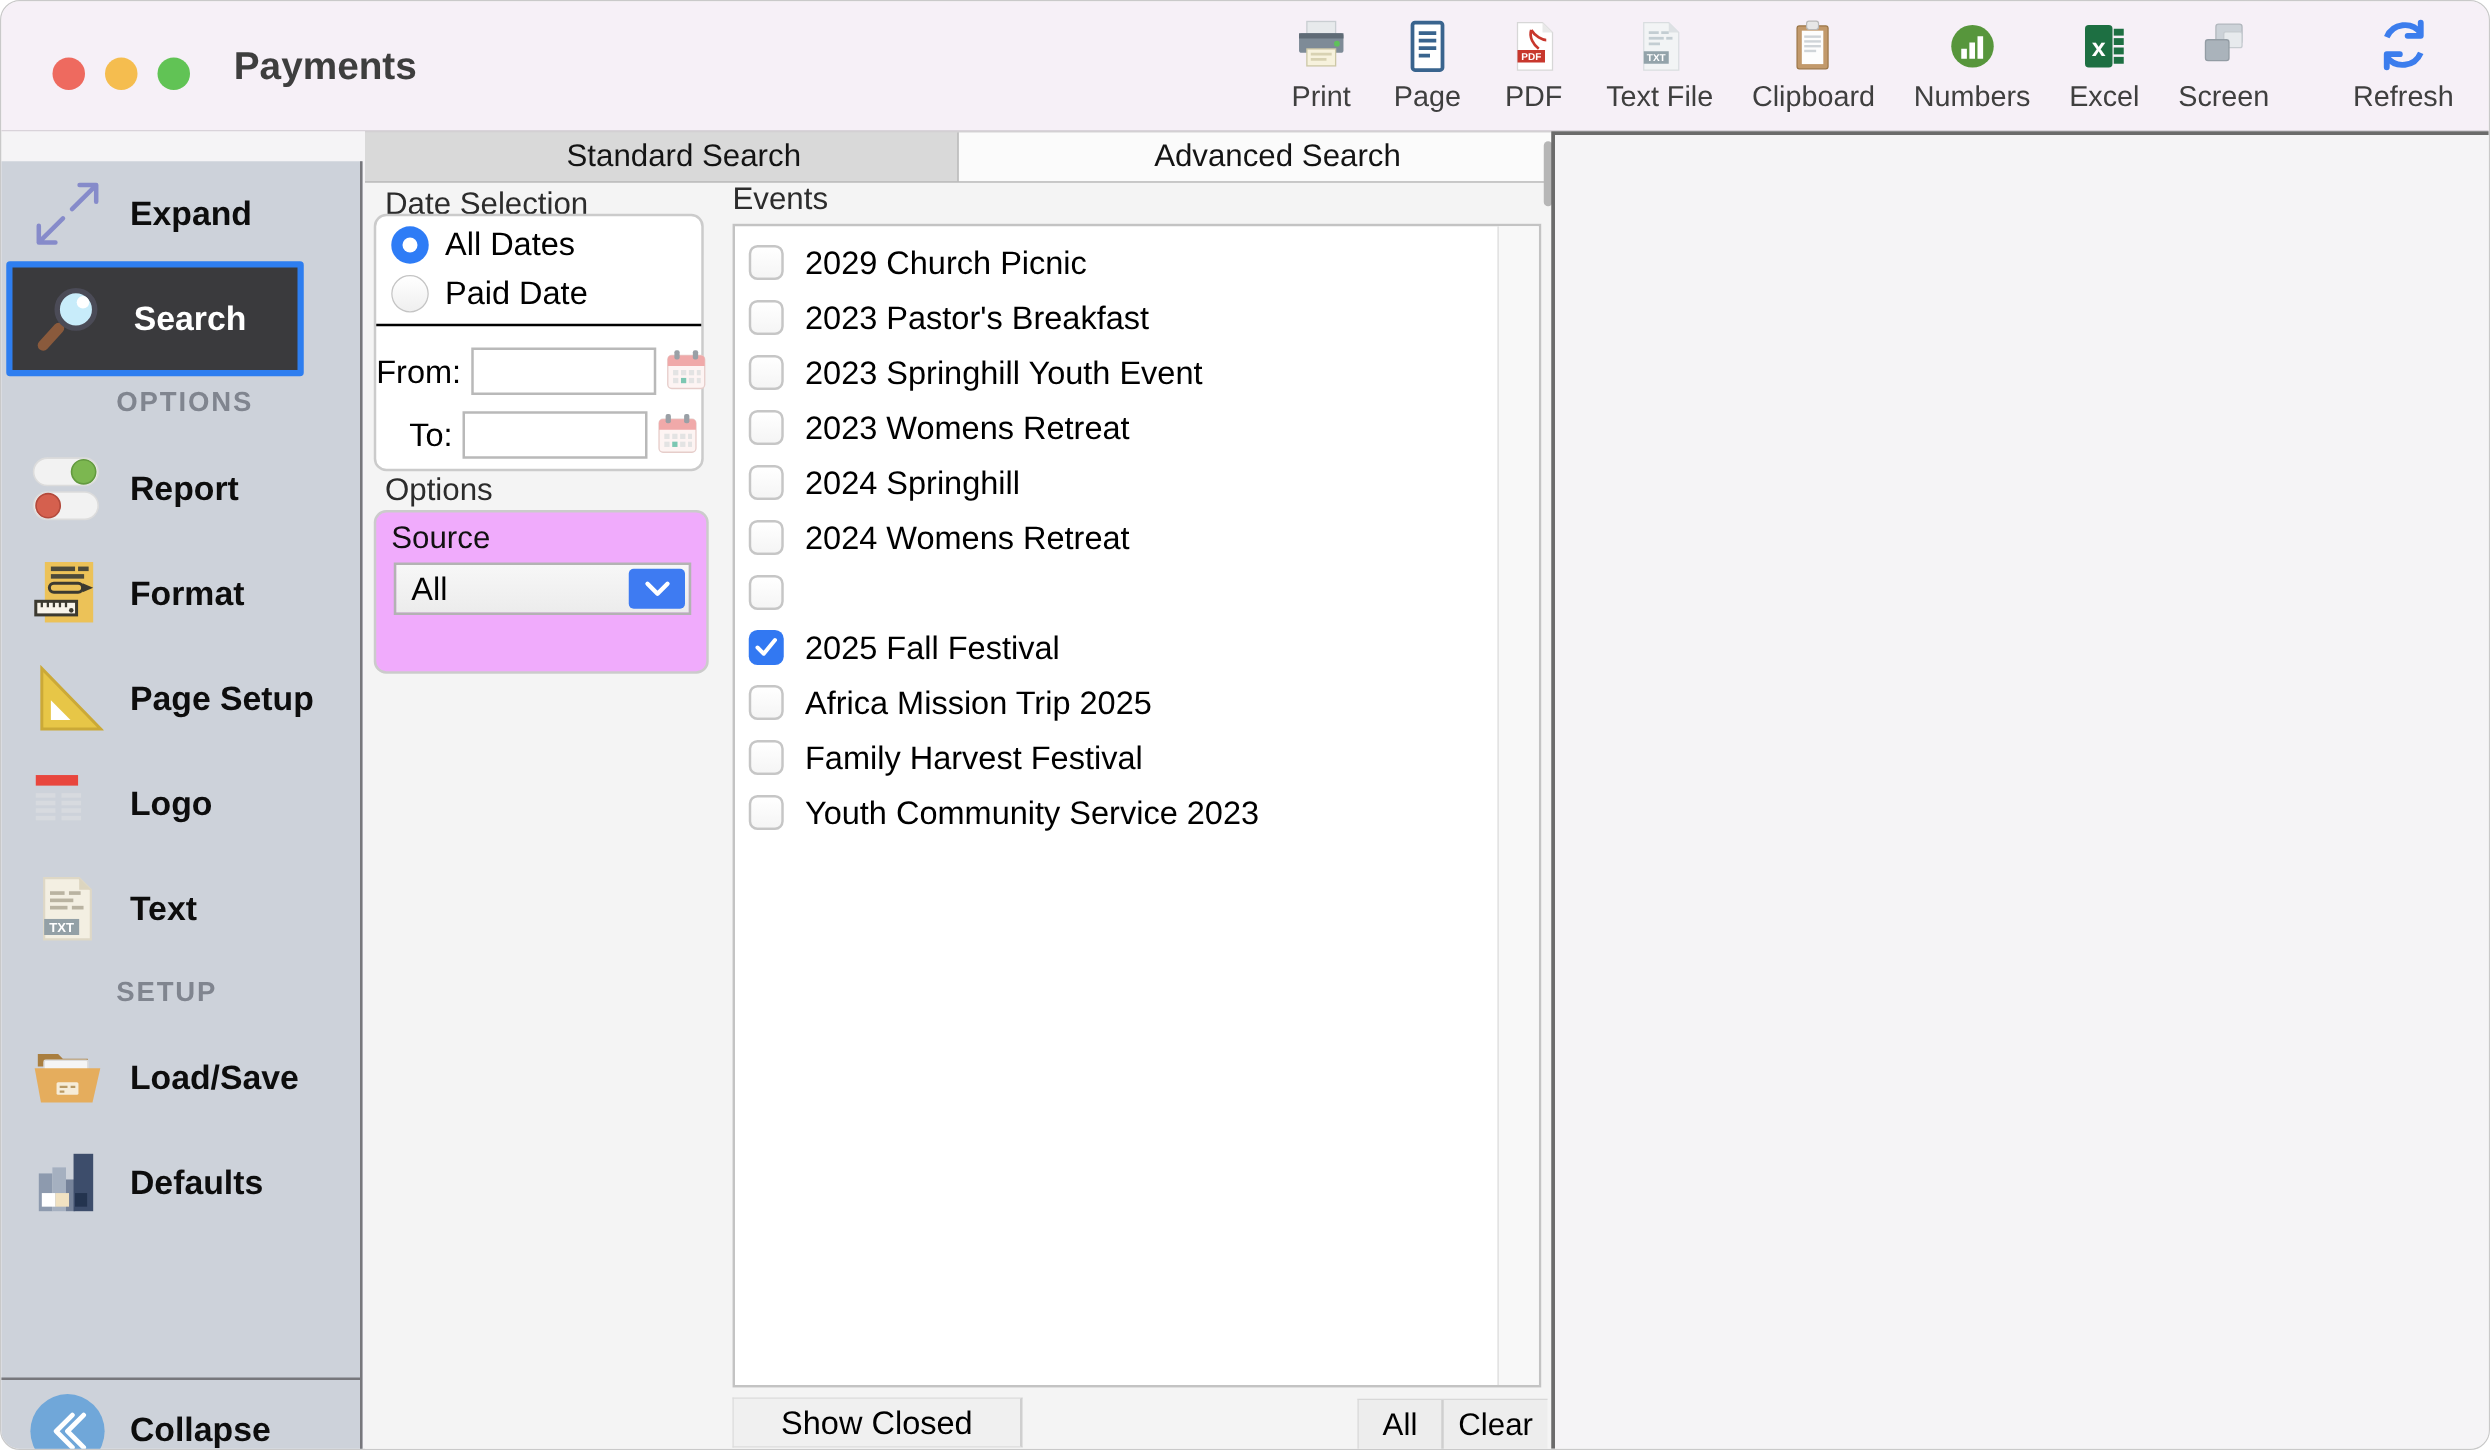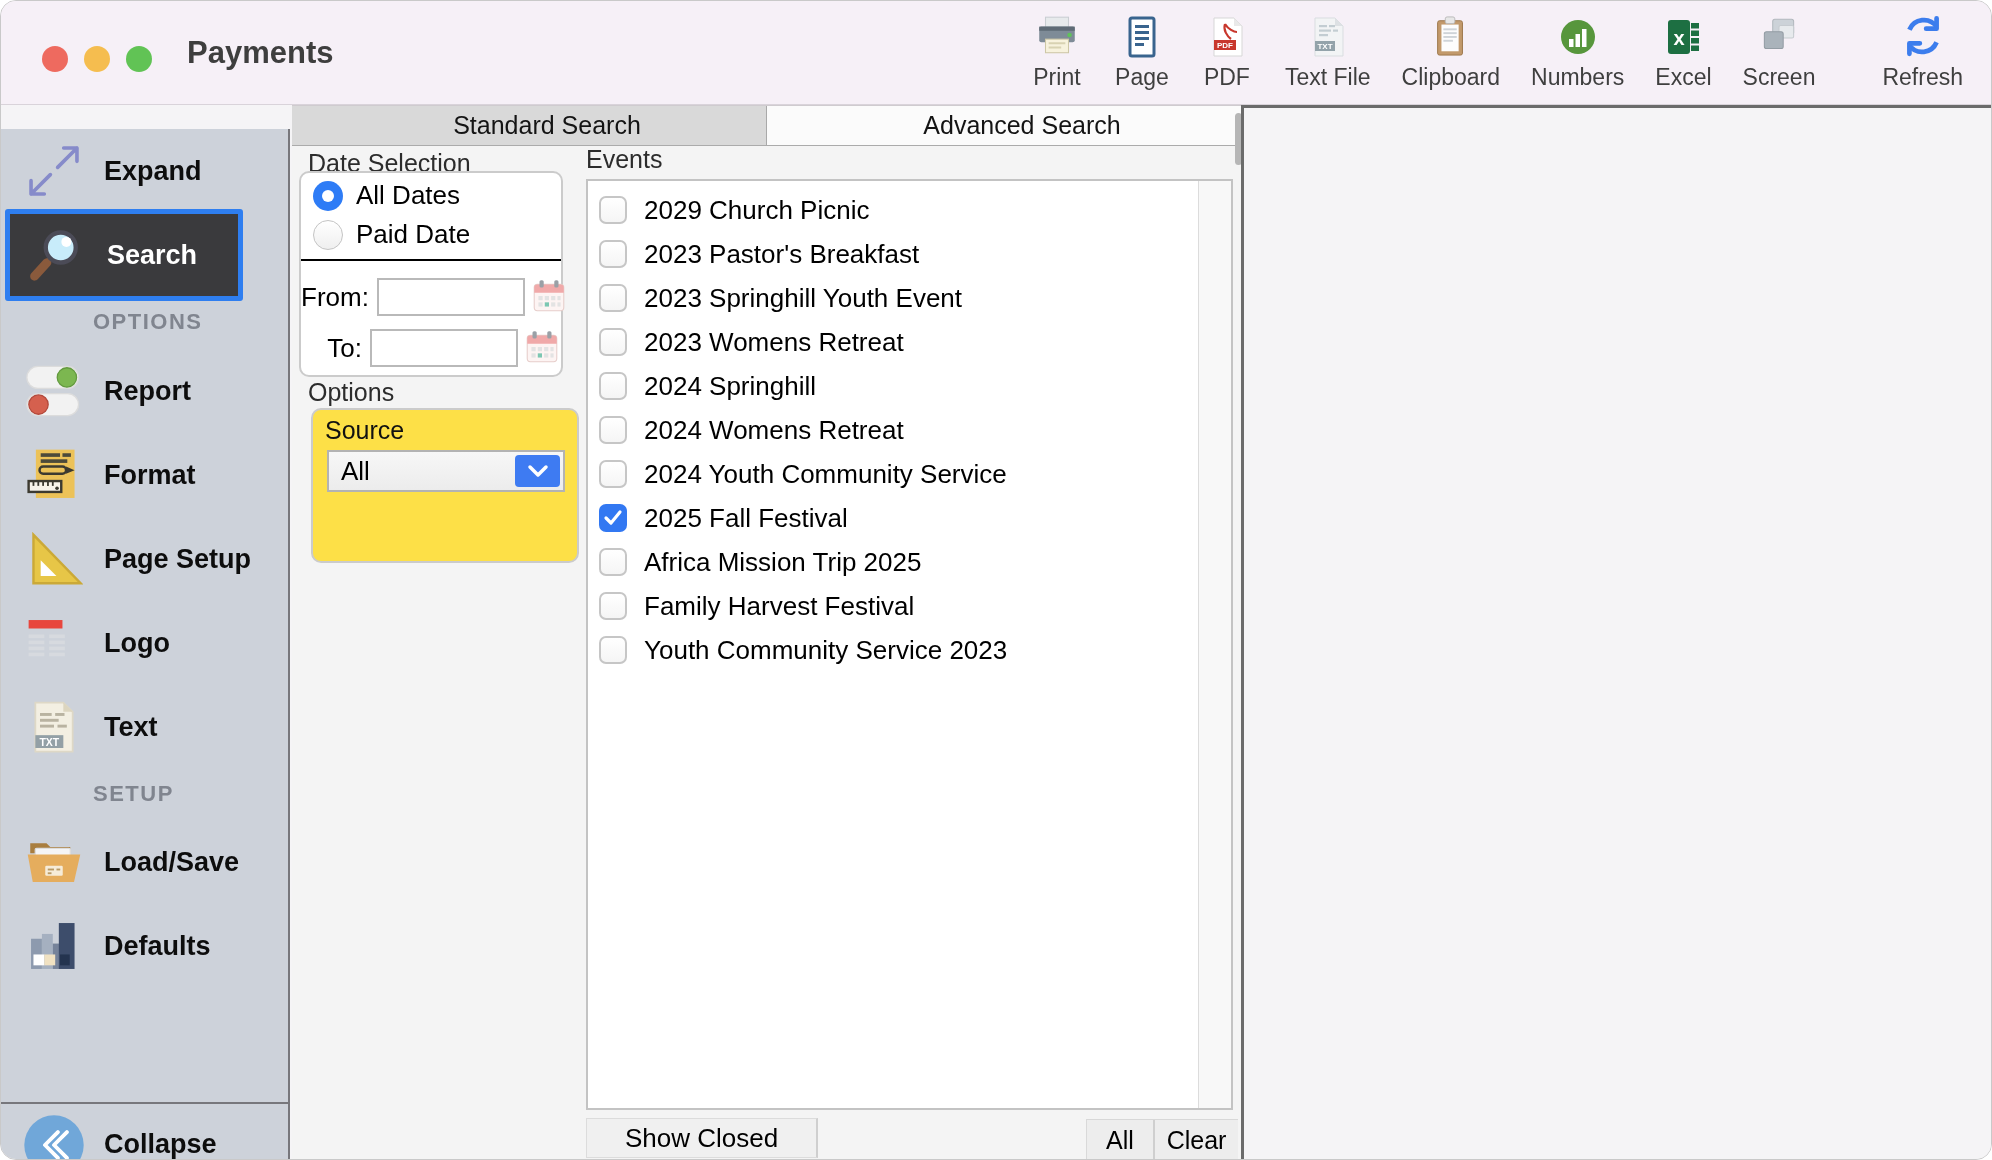--- a/index.html
+++ b/index.html
@@ -60,21 +60,21 @@
   .radio.checked::after{content:"";position:absolute;width:12px;height:12px;background:#fff;border-radius:50%;top:9px;left:9px;}
   .radio-label{font-size:26px;color:#000;}
   .dp-divider{height:2px;background:#000;margin-top:5px;}
   .date-row{display:flex;align-items:center;margin-top:15px;}
   .date-row.second{margin-top:9px;}
   .date-row .dlabel{width:80px;text-align:right;font-size:26px;color:#000;}
   .date-input{width:148px;height:38px;margin-left:8px;border:2px solid #b9b9b9;background:#fff;font-size:24px;padding:0 8px;}
   .cal-btn{width:42px;height:42px;margin-left:5px;background:transparent;border:none;padding:0;display:flex;
     align-items:center;justify-content:center;cursor:default;}
 
-  .options-panel{position:absolute;left:19px;top:303px;width:268px;height:155px;background:#fde047;
+  .options-panel{position:absolute;left:7px;top:303px;width:268px;height:131px;background:#f0abfc;
     border:2px solid #cbcbcb;border-radius:10px;}
   .source-label{font-size:25px;color:#111;margin:6px 0 0 12px;}
   .dropdown{margin:5px 0 0 14px;width:238px;height:42px;border:2px solid #b3b3b3;
     background:linear-gradient(#f7f7f7,#ececec);display:flex;align-items:center;position:relative;cursor:default;}
   .dd-value{font-size:26px;color:#000;margin-left:12px;}
   .dd-btn{position:absolute;right:3px;top:3px;bottom:3px;width:45px;background:#3e7bf2;border-radius:4px;
     display:flex;align-items:center;justify-content:center;}
   .cancelled-row{display:flex;align-items:center;margin:16px 0 0 23px;gap:14px;}
   .checkbox{width:28px;height:28px;border:2px solid #c6c6c6;border-radius:7px;
     background:linear-gradient(#ffffff,#f5f5f5);flex:0 0 28px;display:flex;align-items:center;justify-content:center;}
@@ -505,21 +505,20 @@
           <div class="ev-row">
             <span class="checkbox"></span>
             <span class="ev-label">2024 Springhill</span>
           </div>
           <div class="ev-row">
             <span class="checkbox"></span>
             <span class="ev-label">2024 Womens Retreat</span>
           </div>
           <div class="ev-row">
             <span class="checkbox"></span>
-            <span class="ev-label">2024 Youth Community Service</span>
           </div>
           <div class="ev-row">
             <span class="checkbox checked">
               <svg width="20" height="18" viewBox="0 0 20 18">
                   <polyline points="3,9 8,14 17,3" fill="none" stroke="#ffffff" stroke-width="3.2" stroke-linecap="round" stroke-linejoin="round"></polyline>
                 </svg>
             </span>
             <span class="ev-label">2025 Fall Festival</span>
           </div>
           <div class="ev-row">

